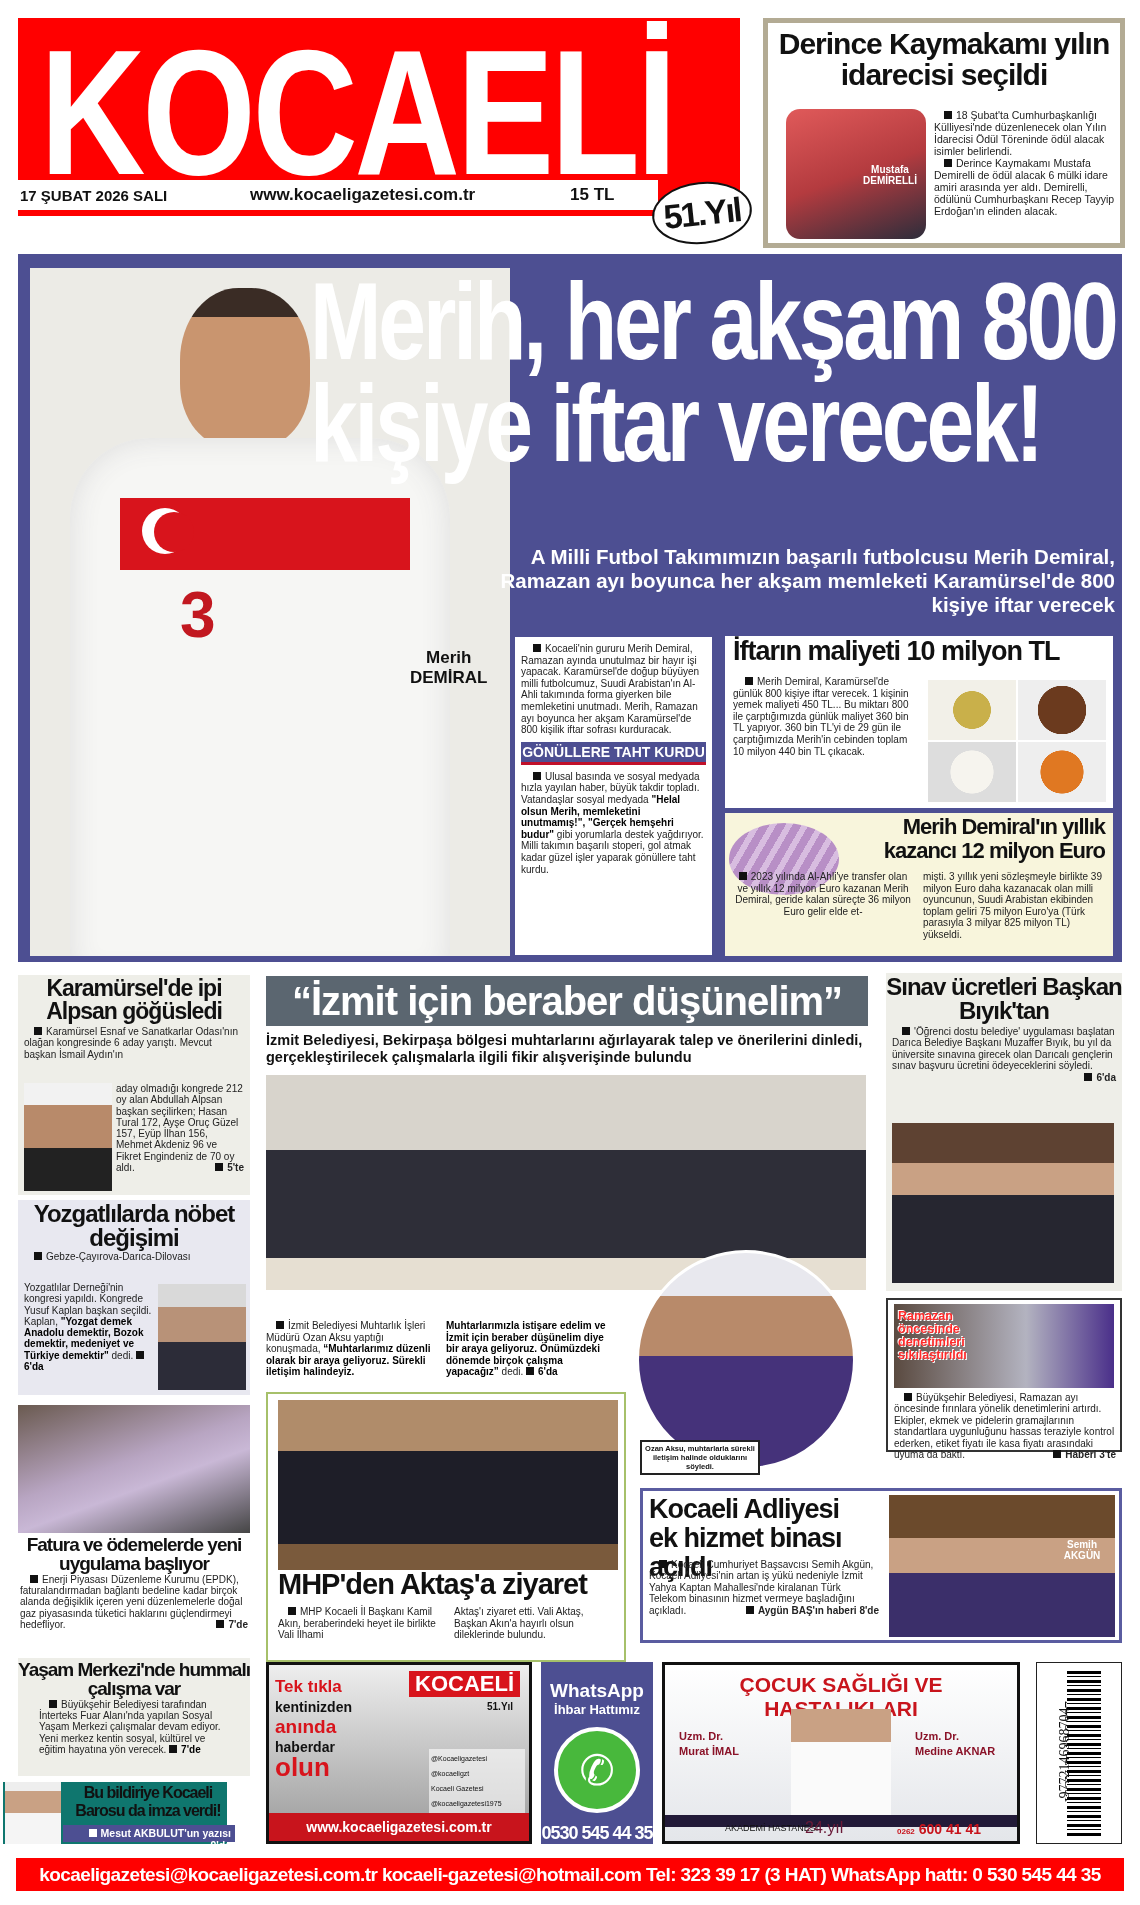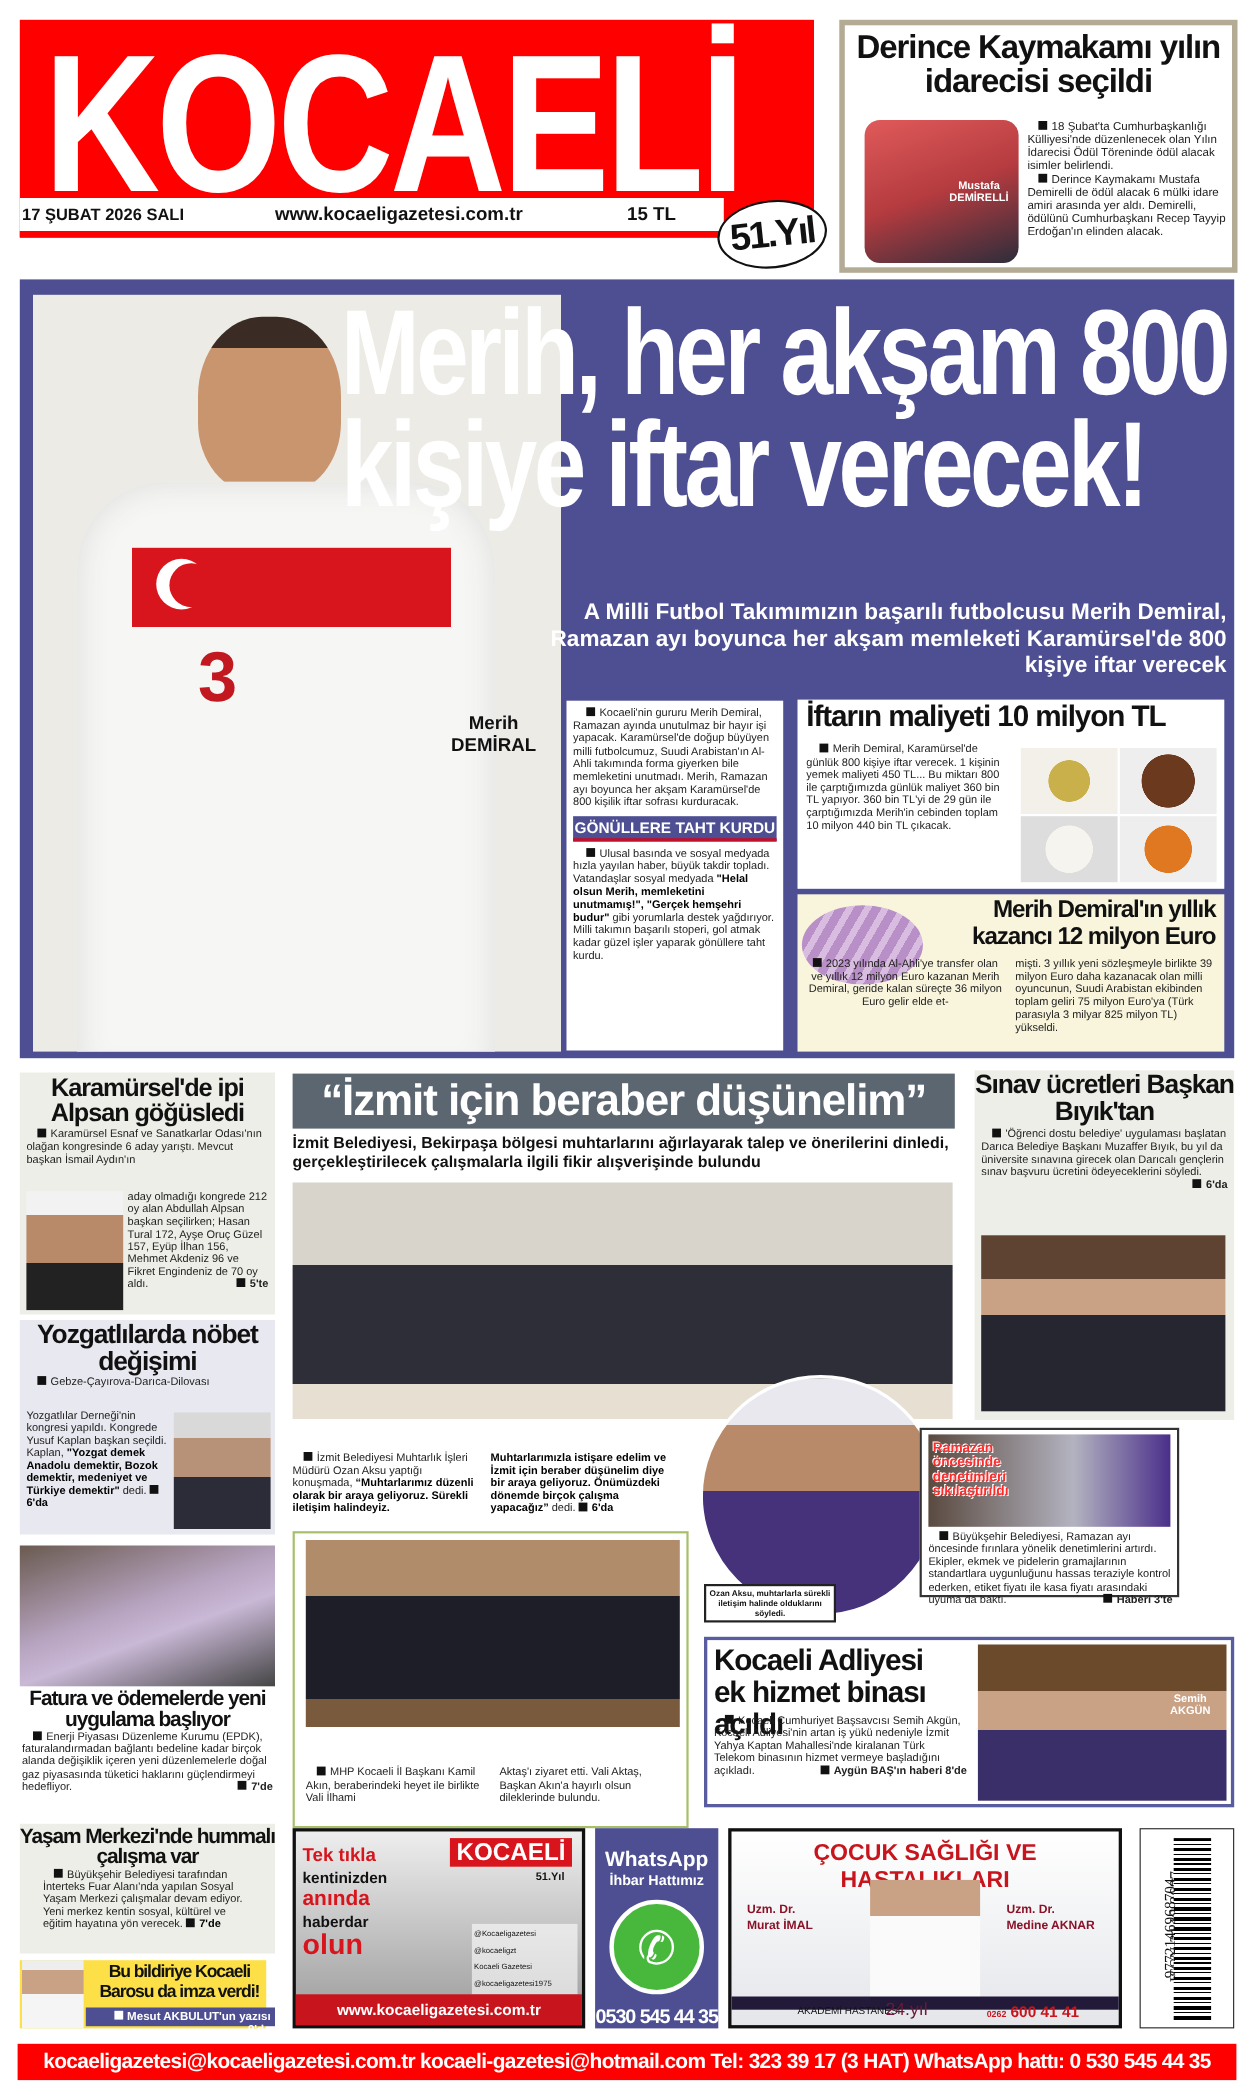--- a/index.html
+++ b/index.html
@@ -117,47 +117,48 @@
 <div class="abs" style="left:18px;top:1535px;width:232px;height:120px">
   <div class="hl" style="font-size:19px;text-align:center">Fatura ve ödemelerde yeni uygulama başlıyor</div>
   <p class="body" style="font-size:10px;line-height:11.3px;text-indent:10px;padding:0 2px"><span class="sq"></span><span>Enerji Piyasası Düzenleme Kurumu (EPDK), faturalandırmadan bağlantı bedeline kadar birçok alanda değişiklik içeren yeni düzenlemelerle doğal gaz piyasasında tüketici haklarını güçlendirmeyi hedefliyor.</span> <span class="ref"><span class="sq"></span><span>7'de</span></span></p>
 </div>
 
 <div class="abs" style="left:18px;top:1658px;width:232px;height:118px;background:#eeeee8">
   <div class="hl" style="font-size:19px;text-align:center;margin-top:2px">Yaşam Merkezi'nde hummalı çalışma var</div>
   <p class="body" style="font-size:10px;line-height:11.3px;text-indent:10px;padding:0 21px"><span class="sq"></span><span>Büyükşehir Belediyesi tarafından İnterteks Fuar Alanı'nda yapılan Sosyal Yaşam Merkezi çalışmalar devam ediyor. Yeni merkez kentin sosyal, kültürel ve eğitim hayatına yön verecek.</span> <span class="sq"></span><b>7'de</b></p>
 </div>
 
-<div class="abs" style="left:18px;top:1782px;width:224px;height:62px;background:#fde047">
+<div class="abs" style="left:3px;top:1782px;width:224px;height:62px;background:#0f766e">
   <div class="abs" style="left:2px;top:0;width:56px;height:62px;background:linear-gradient(#eee 0 15%,#c9a184 15% 50%,#f5f5f5 50%)"></div>
   <div class="abs hl" style="left:60px;top:2px;width:170px;font-size:16px;text-align:center;line-height:18px">Bu bildiriye Kocaeli Barosu da imza verdi!</div>
   <div class="abs" style="left:60px;top:43px;width:172px;height:17px;background:#4d4f92;color:#fff;font-weight:bold;font-size:10.5px;padding:2px 4px;text-align:right"><span class="sq" style="background:#fff"></span><span>Mesut AKBULUT'un yazısı 9'da</span></div>
 </div>
 
 <div class="abs" style="left:266px;top:976px;width:602px;height:50px;background:#5b6670;color:#fff;font-weight:bold;font-size:40px;text-align:center;letter-spacing:-1px;line-height:50px">“İzmit için beraber düşünelim”</div>
 <div class="abs" style="left:266px;top:1032px;width:602px;font-weight:bold;font-size:14.5px;line-height:17px">İzmit Belediyesi, Bekirpaşa bölgesi muhtarlarını ağırlayarak talep ve önerilerini dinledi, gerçekleştirilecek çalışmalarla ilgili fikir alışverişinde bulundu</div>
 <div class="abs" style="left:266px;top:1075px;width:600px;height:215px;background:linear-gradient(#d8d4cc 0 35%,#2e2e38 35% 85%,#e6dfd2 85%)"></div>
 <p class="abs body" style="left:266px;top:1320px;width:168px;font-size:10px;line-height:11.5px;text-indent:10px"><span class="sq"></span><span>İzmit Belediyesi Muhtarlık İşleri Müdürü Ozan Aksu yaptığı konuşmada, </span><b>“Muhtarlarımız düzenli olarak bir araya geliyoruz. Sürekli iletişim halindeyiz.</b></p>
 <p class="abs body" style="left:446px;top:1320px;width:170px;font-size:10px;line-height:11.5px"><b>Muhtarlarımızla istişare edelim ve İzmit için beraber düşünelim diye bir araya geliyoruz. Önümüzdeki dönemde birçok çalışma yapacağız”</b><span> dedi.</span> <span class="sq"></span><b>6'da</b></p>
 <div class="abs" style="left:636px;top:1250px;width:220px;height:220px;border-radius:50%;background:linear-gradient(#e8e8ee 0 20%,#b88a6a 20% 48%,#45327a 48%);border:3px solid #fff"></div>
 <div class="abs" style="left:640px;top:1440px;width:120px;background:#fff;border:2px solid #222;font-size:7.5px;font-weight:bold;text-align:center;padding:2px;line-height:9px">Ozan Aksu, muhtarlarla sürekli iletişim halinde olduklarını söyledi.</div>
 
 <div class="abs" style="left:266px;top:1392px;width:360px;height:270px;border:2px solid #a6c06a;background:#fff">
   <div class="abs" style="left:10px;top:6px;width:340px;height:170px;background:linear-gradient(#b08c6a 0 30%,#1e1e28 30% 85%,#7a5a3c 85%)"></div>
+  <div class="abs hl" style="left:10px;top:176px;width:340px;font-size:29px;white-space:nowrap">MHP'den Aktaş'a ziyaret</div>
   <p class="abs body" style="left:10px;top:212px;width:160px;font-size:10px;line-height:11.5px;text-indent:10px"><span class="sq"></span><span>MHP Kocaeli İl Başkanı Kamil Akın, beraberindeki heyet ile birlikte Vali İlhami</span></p>
   <p class="abs body" style="left:186px;top:212px;width:160px;font-size:10px;line-height:11.5px">Aktaş'ı ziyaret etti. Vali Aktaş, Başkan Akın'a hayırlı olsun dileklerinde bulundu.</p>
 </div>
 
 <div class="abs" style="left:886px;top:973px;width:236px;height:318px;background:#eeeee8">
   <div class="hl" style="font-size:24px;text-align:center;margin-top:2px">Sınav ücretleri Başkan Bıyık'tan</div>
   <p class="body" style="font-size:10px;line-height:11.4px;text-indent:10px;padding:2px 6px"><span class="sq"></span><span>'Öğrenci dostu belediye' uygulaması başlatan Darıca Belediye Başkanı Muzaffer Bıyık, bu yıl da üniversite sınavına girecek olan Darıcalı gençlerin sınav başvuru ücretini ödeyeceklerini söyledi.</span> <span class="ref"><span class="sq"></span><span>6'da</span></span></p>
   <div class="abs" style="left:6px;top:150px;width:222px;height:160px;background:linear-gradient(#5e4232 0 25%,#c9a184 25% 45%,#262630 45%)"></div>
 </div>
 
-<div class="abs" style="left:836px;top:1298px;width:236px;height:154px;border:2px solid #333;background:#fff">
+<div class="abs" style="left:886px;top:1298px;width:236px;height:154px;border:2px solid #333;background:#fff">
   <div class="abs" style="left:6px;top:4px;width:220px;height:84px;background:linear-gradient(90deg,#5a4a40,#b3b3c0 60%,#4a2f8a)"></div>
   <div class="abs" style="left:10px;top:10px;width:100px;color:#ff2a2a;font-weight:bold;font-size:12.5px;line-height:13px;text-shadow:1px 1px 0 #fff,-1px -1px 0 #fff">Ramazan öncesinde denetimleri sıkılaştırıldı</div>
   <p class="abs body" style="left:6px;top:92px;width:222px;font-size:10px;line-height:11.4px;text-indent:10px"><span class="sq"></span><span>Büyükşehir Belediyesi, Ramazan ayı öncesinde fırınlara yönelik denetimlerini artırdı. Ekipler, ekmek ve pidelerin gramajlarının standartlara uygunluğunu hassas teraziyle kontrol ederken, etiket fiyatı ile kasa fiyatı arasındaki uyuma da baktı.</span> <span class="ref"><span class="sq"></span><span>Haberi 3'te</span></span></p>
 </div>
 
 <div class="abs" style="left:640px;top:1488px;width:482px;height:155px;border:3px solid #5a5ca0;background:#fff">
   <div class="abs hl" style="left:6px;top:4px;width:220px;font-size:27px;line-height:29px">Kocaeli Adliyesi ek hizmet binası açıldı</div>
   <p class="abs body" style="left:6px;top:68px;width:230px;font-size:10px;line-height:11.4px;text-indent:10px"><span class="sq"></span><span>Kocaeli Cumhuriyet Başsavcısı Semih Akgün, Kocaeli Adliyesi'nin artan iş yükü nedeniyle İzmit Yahya Kaptan Mahallesi'nde kiralanan Türk Telekom binasının hizmet vermeye başladığını açıkladı.</span> <span class="ref"><span class="sq"></span><span>Aygün BAŞ'ın haberi 8'de</span></span></p>
   <div class="abs" style="left:246px;top:4px;width:226px;height:142px;background:linear-gradient(#6b4a2c 0 30%,#c9a184 30% 55%,#3b2f6a 55%)">
     <div class="abs" style="right:8px;top:44px;color:#fff;font-weight:bold;font-size:10px;text-align:center;width:50px">Semih AKGÜN</div>

